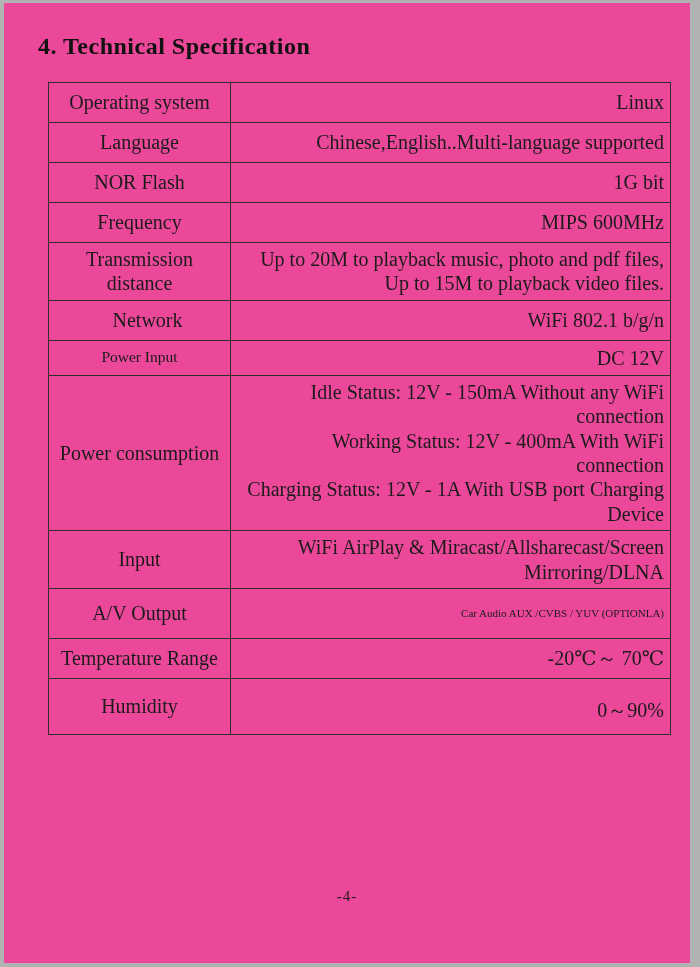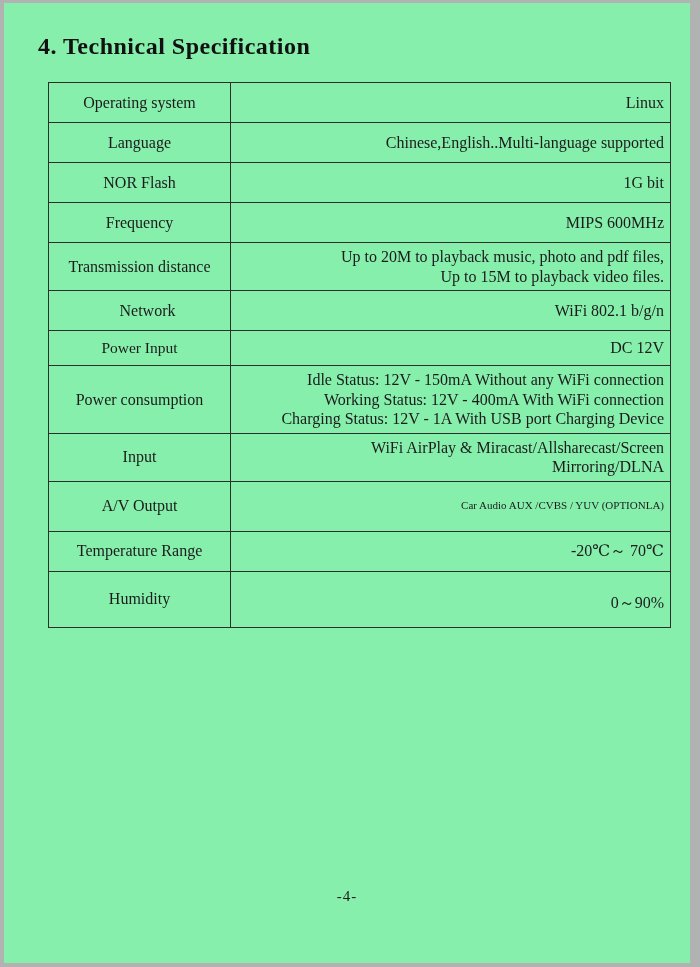--- a/index.html
+++ b/index.html
@@ -13,39 +13,39 @@
     height: 967px;
     background: #b0b3b2;
     overflow: hidden;
   }
   .page {
     position: absolute;
     top: 3px;
     left: 4px;
     right: 10px;
     bottom: 4px;
-    background: #86efac;
+    background: #ec4899;
   }
   .page-title {
     margin: 30px 0 0 34px;
     font-size: 24px;
     font-weight: bold;
     color: #111;
     letter-spacing: 0.5px;
   }
   table.spec-table {
     border-collapse: collapse;
     table-layout: fixed;
     width: 600px;
     margin: 22px 0 0 44px;
     color: #1b1b1b;
   }
   table.spec-table td {
     border: 1.6px solid #2e2e2e;
-    font-size: 16px;
+    font-size: 20px;
     line-height: 1.22;
     vertical-align: middle;
     height: 31px;
     overflow: hidden;
   }
   td.spec-label {
     width: 177px;
     text-align: center;
     padding: 4px 2px;
   }

